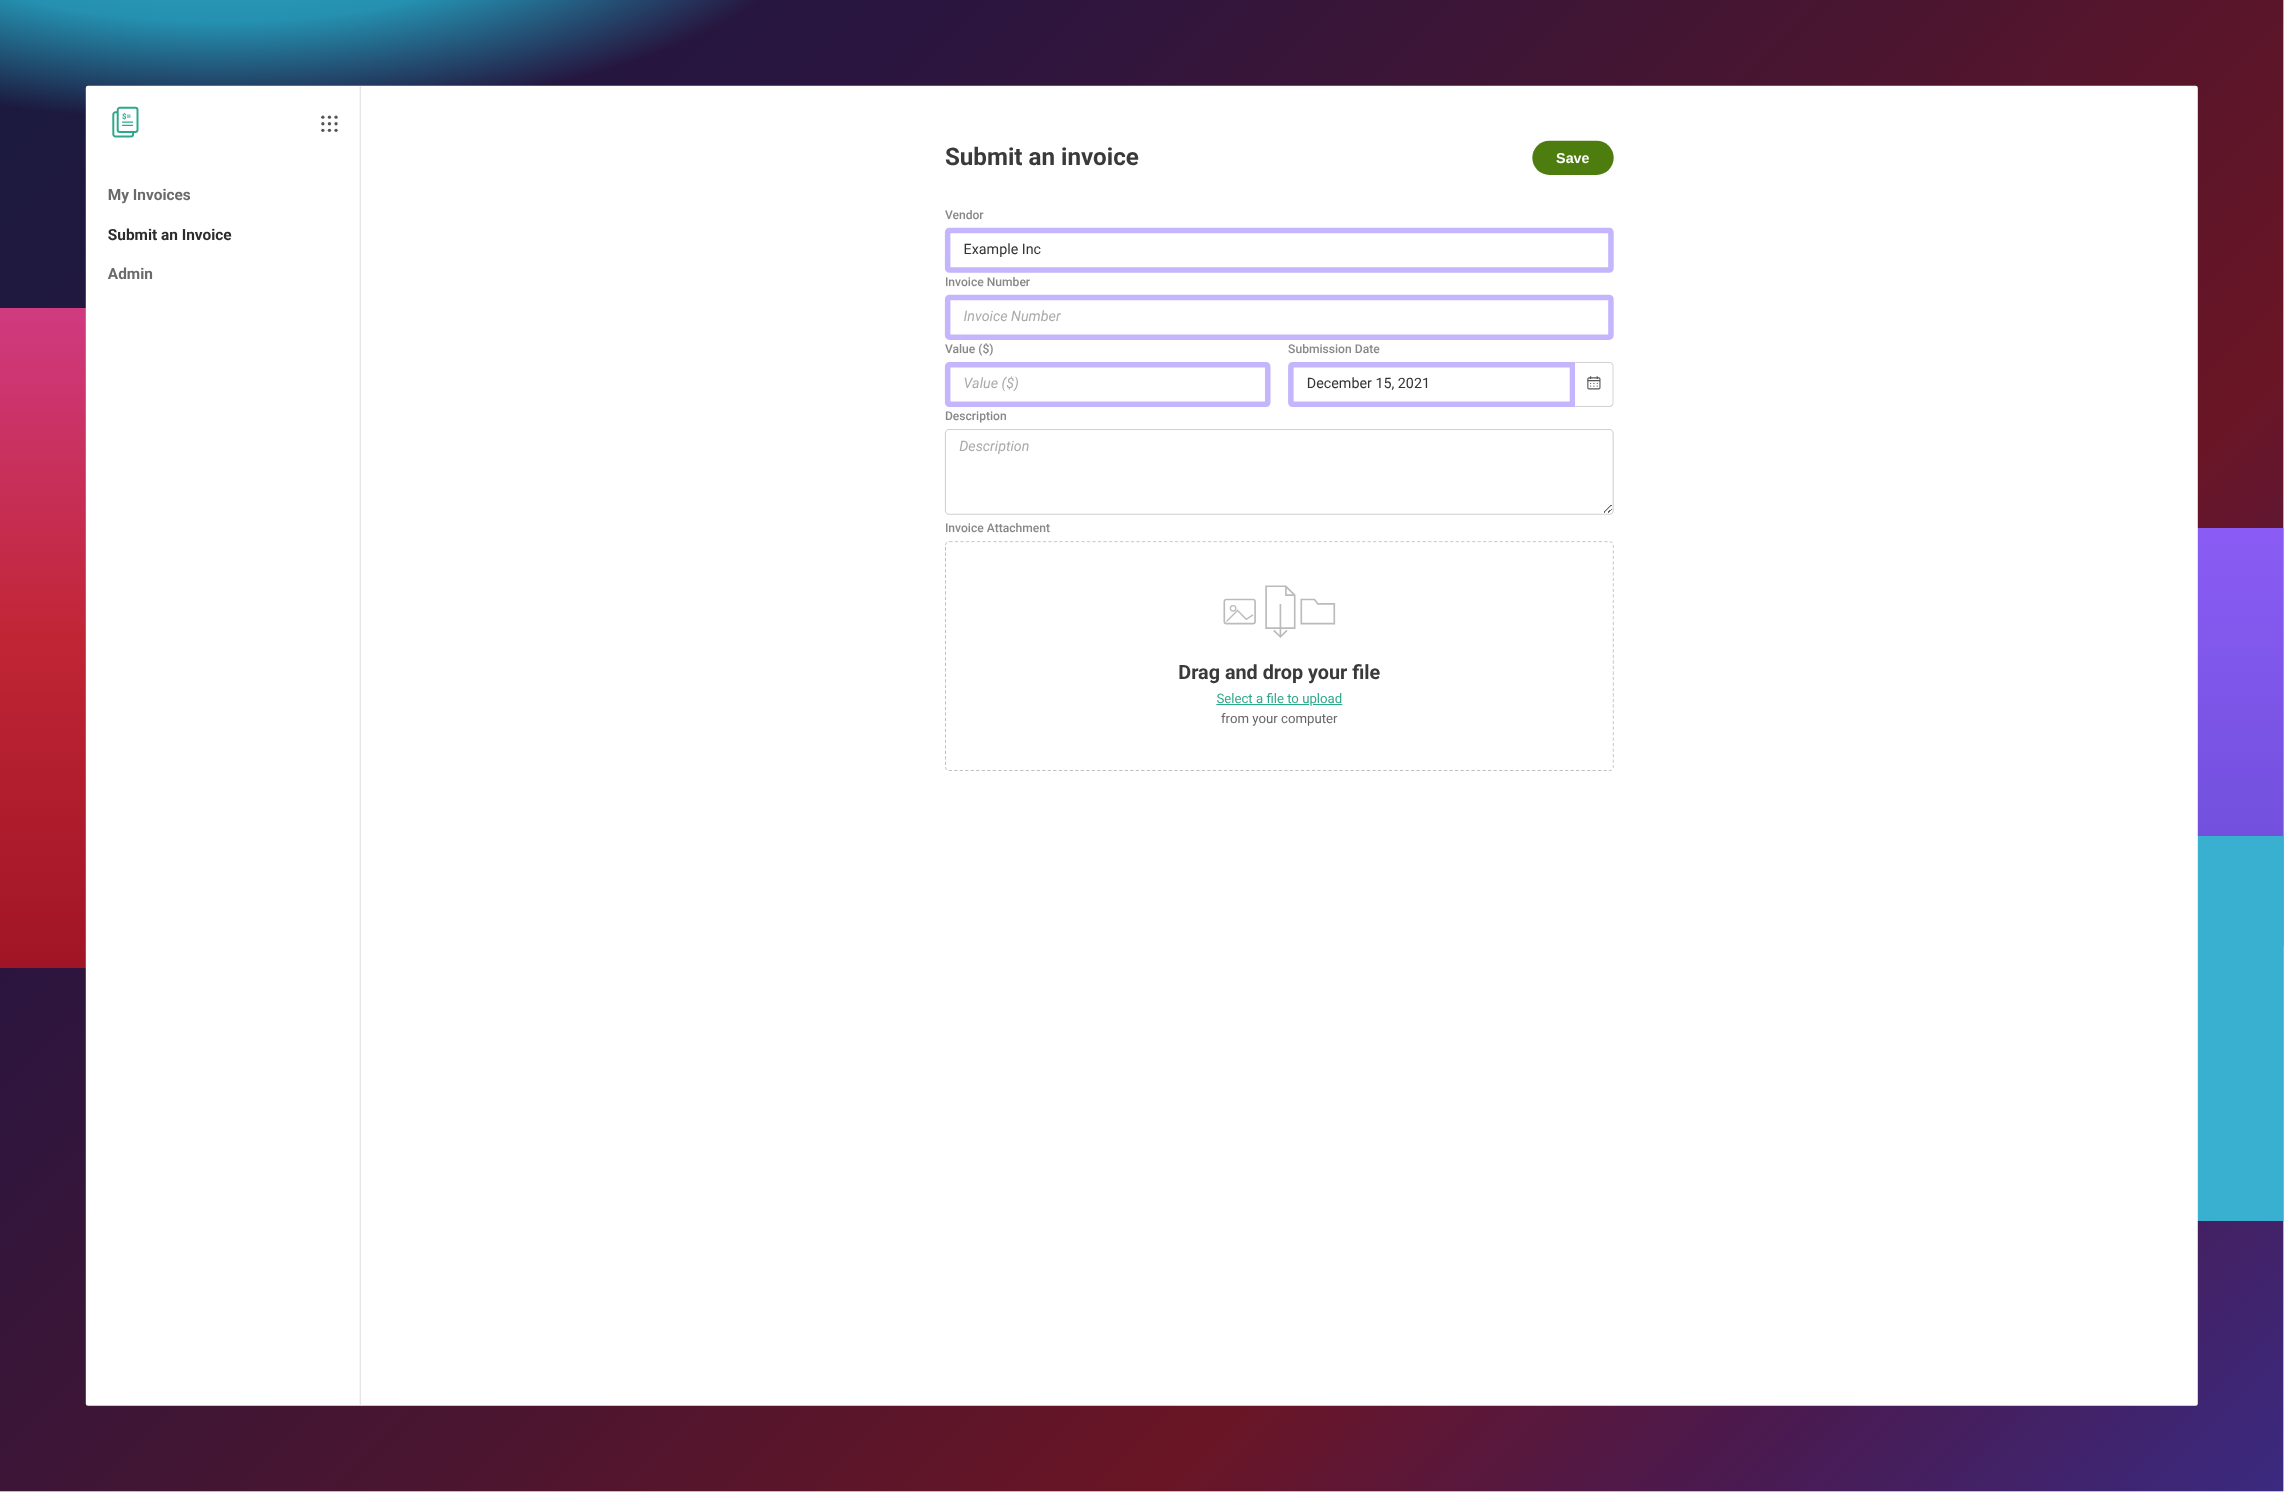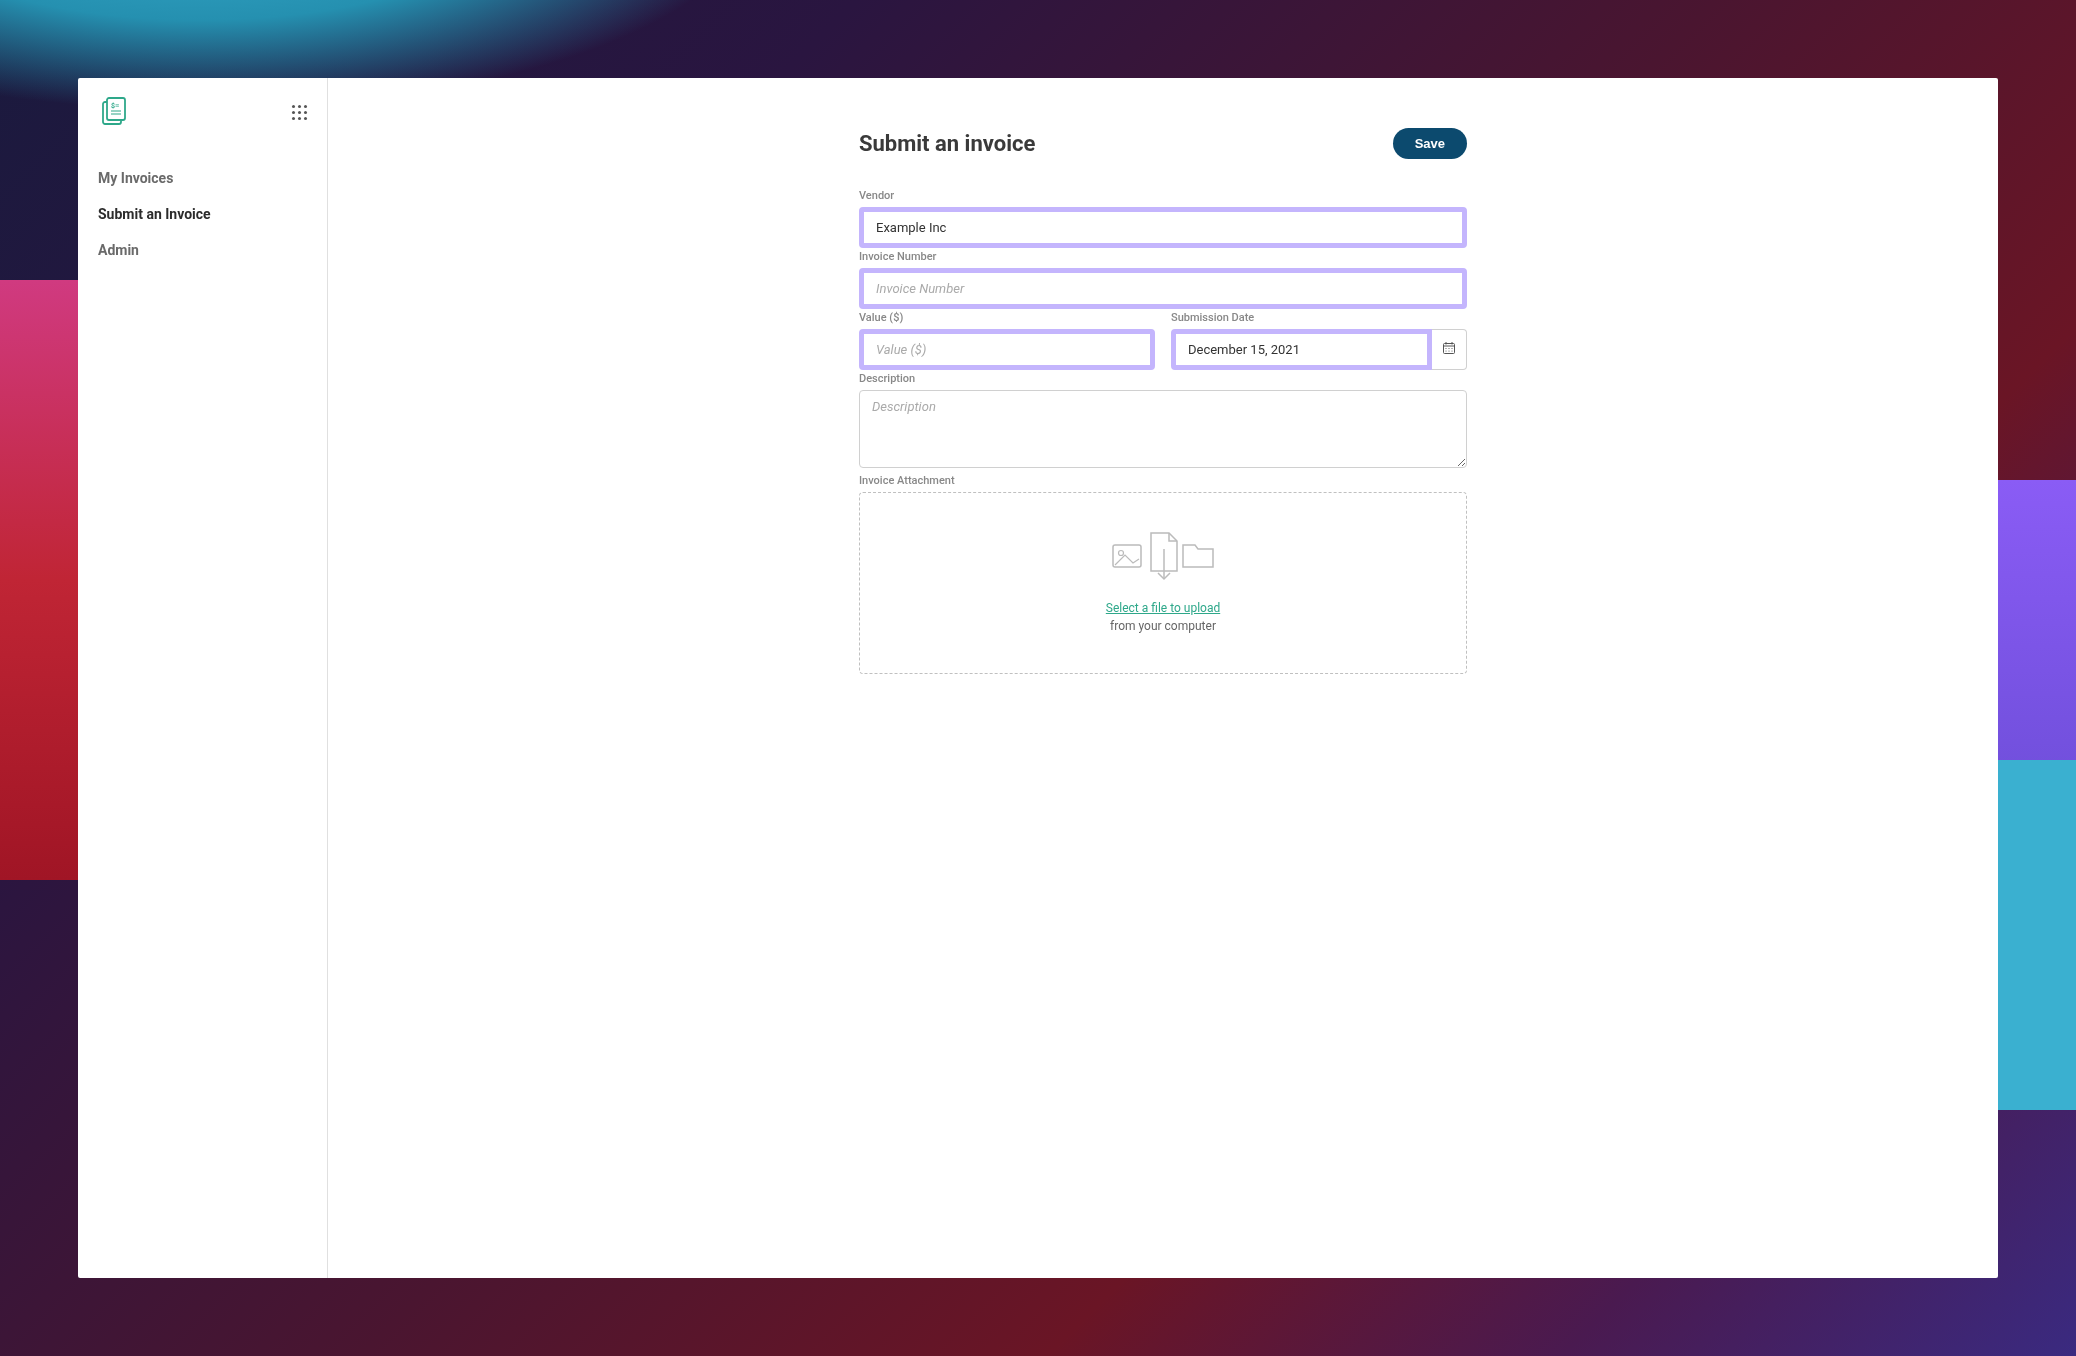--- a/index.html
+++ b/index.html
@@ -143,21 +143,21 @@
       margin-bottom: 30px;
     }
     
     .page-title {
       font-size: 22px;
       font-weight: 700;
       color: #3a3a3a;
     }
     
     .save-button {
-      background: #0c4a6e;
+      background: #4d7c0f;
       color: #ffffff;
       border: none;
       padding: 8px 22px;
       border-radius: 18px;
       font-size: 13px;
       font-weight: 600;
       cursor: pointer;
     }
     
     .form-group {
@@ -370,20 +370,21 @@
               <rect x="10" y="22" width="28" height="22" rx="2" stroke="#bbb" stroke-width="1.5" fill="#fff"></rect>
               <circle cx="18" cy="30" r="2.5" stroke="#bbb" stroke-width="1.2"></circle>
               <polyline points="12,42 22,32 30,40 36,36" stroke="#bbb" stroke-width="1.2" fill="none"></polyline>
               <path d="M 48 10 L 48 48 L 74 48 L 74 18 L 66 10 Z" stroke="#bbb" stroke-width="1.5" fill="#fff"></path>
               <path d="M 66 10 L 66 18 L 74 18" stroke="#bbb" stroke-width="1.5" fill="none"></path>
               <line x1="61" y1="26" x2="61" y2="56" stroke="#bbb" stroke-width="1.5"></line>
               <polyline points="55,50 61,56 67,50" stroke="#bbb" stroke-width="1.5" fill="none"></polyline>
               <path d="M 80 22 L 92 22 L 95 26 L 110 26 L 110 44 L 80 44 Z" stroke="#bbb" stroke-width="1.5" fill="#fff"></path>
             </svg>
           </div>
+          <div class="dropzone-title">Drag and drop your file</div>
           <a class="dropzone-link">Select a file to upload</a>
           <div class="dropzone-subtext">from your computer</div>
         </div>
       </div>
 
     </div>
   </div>
 
 </div>
 

